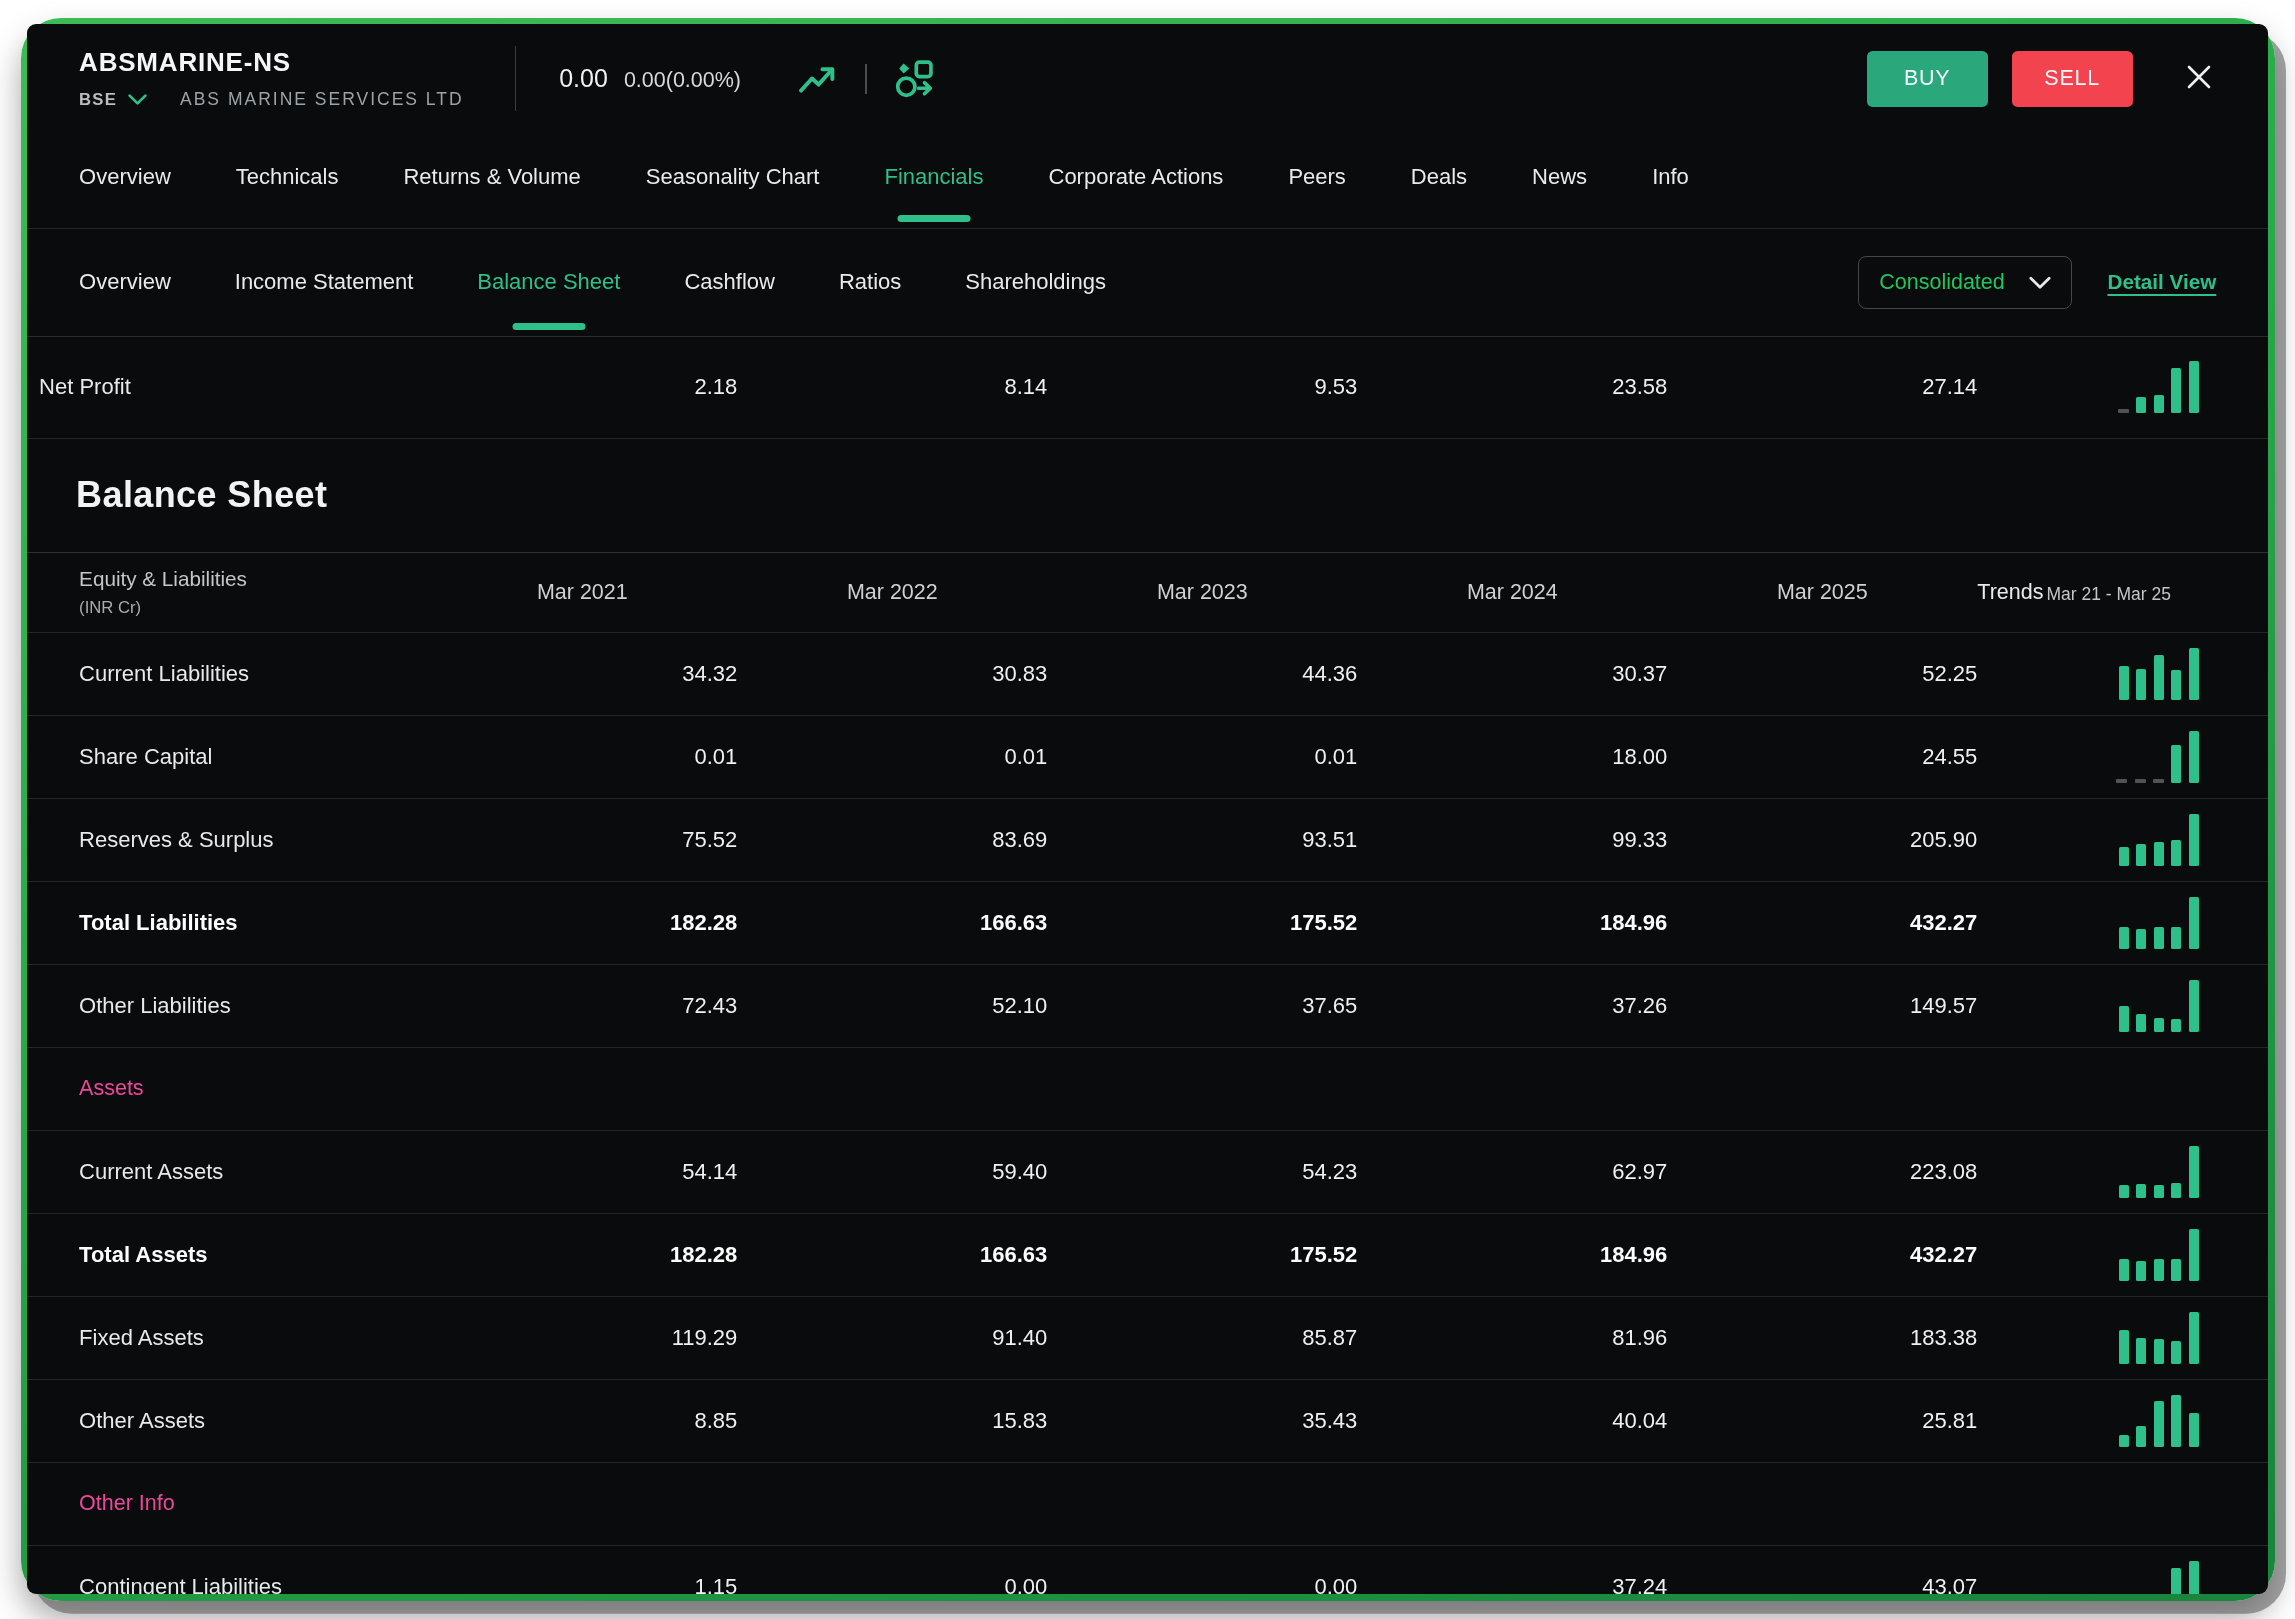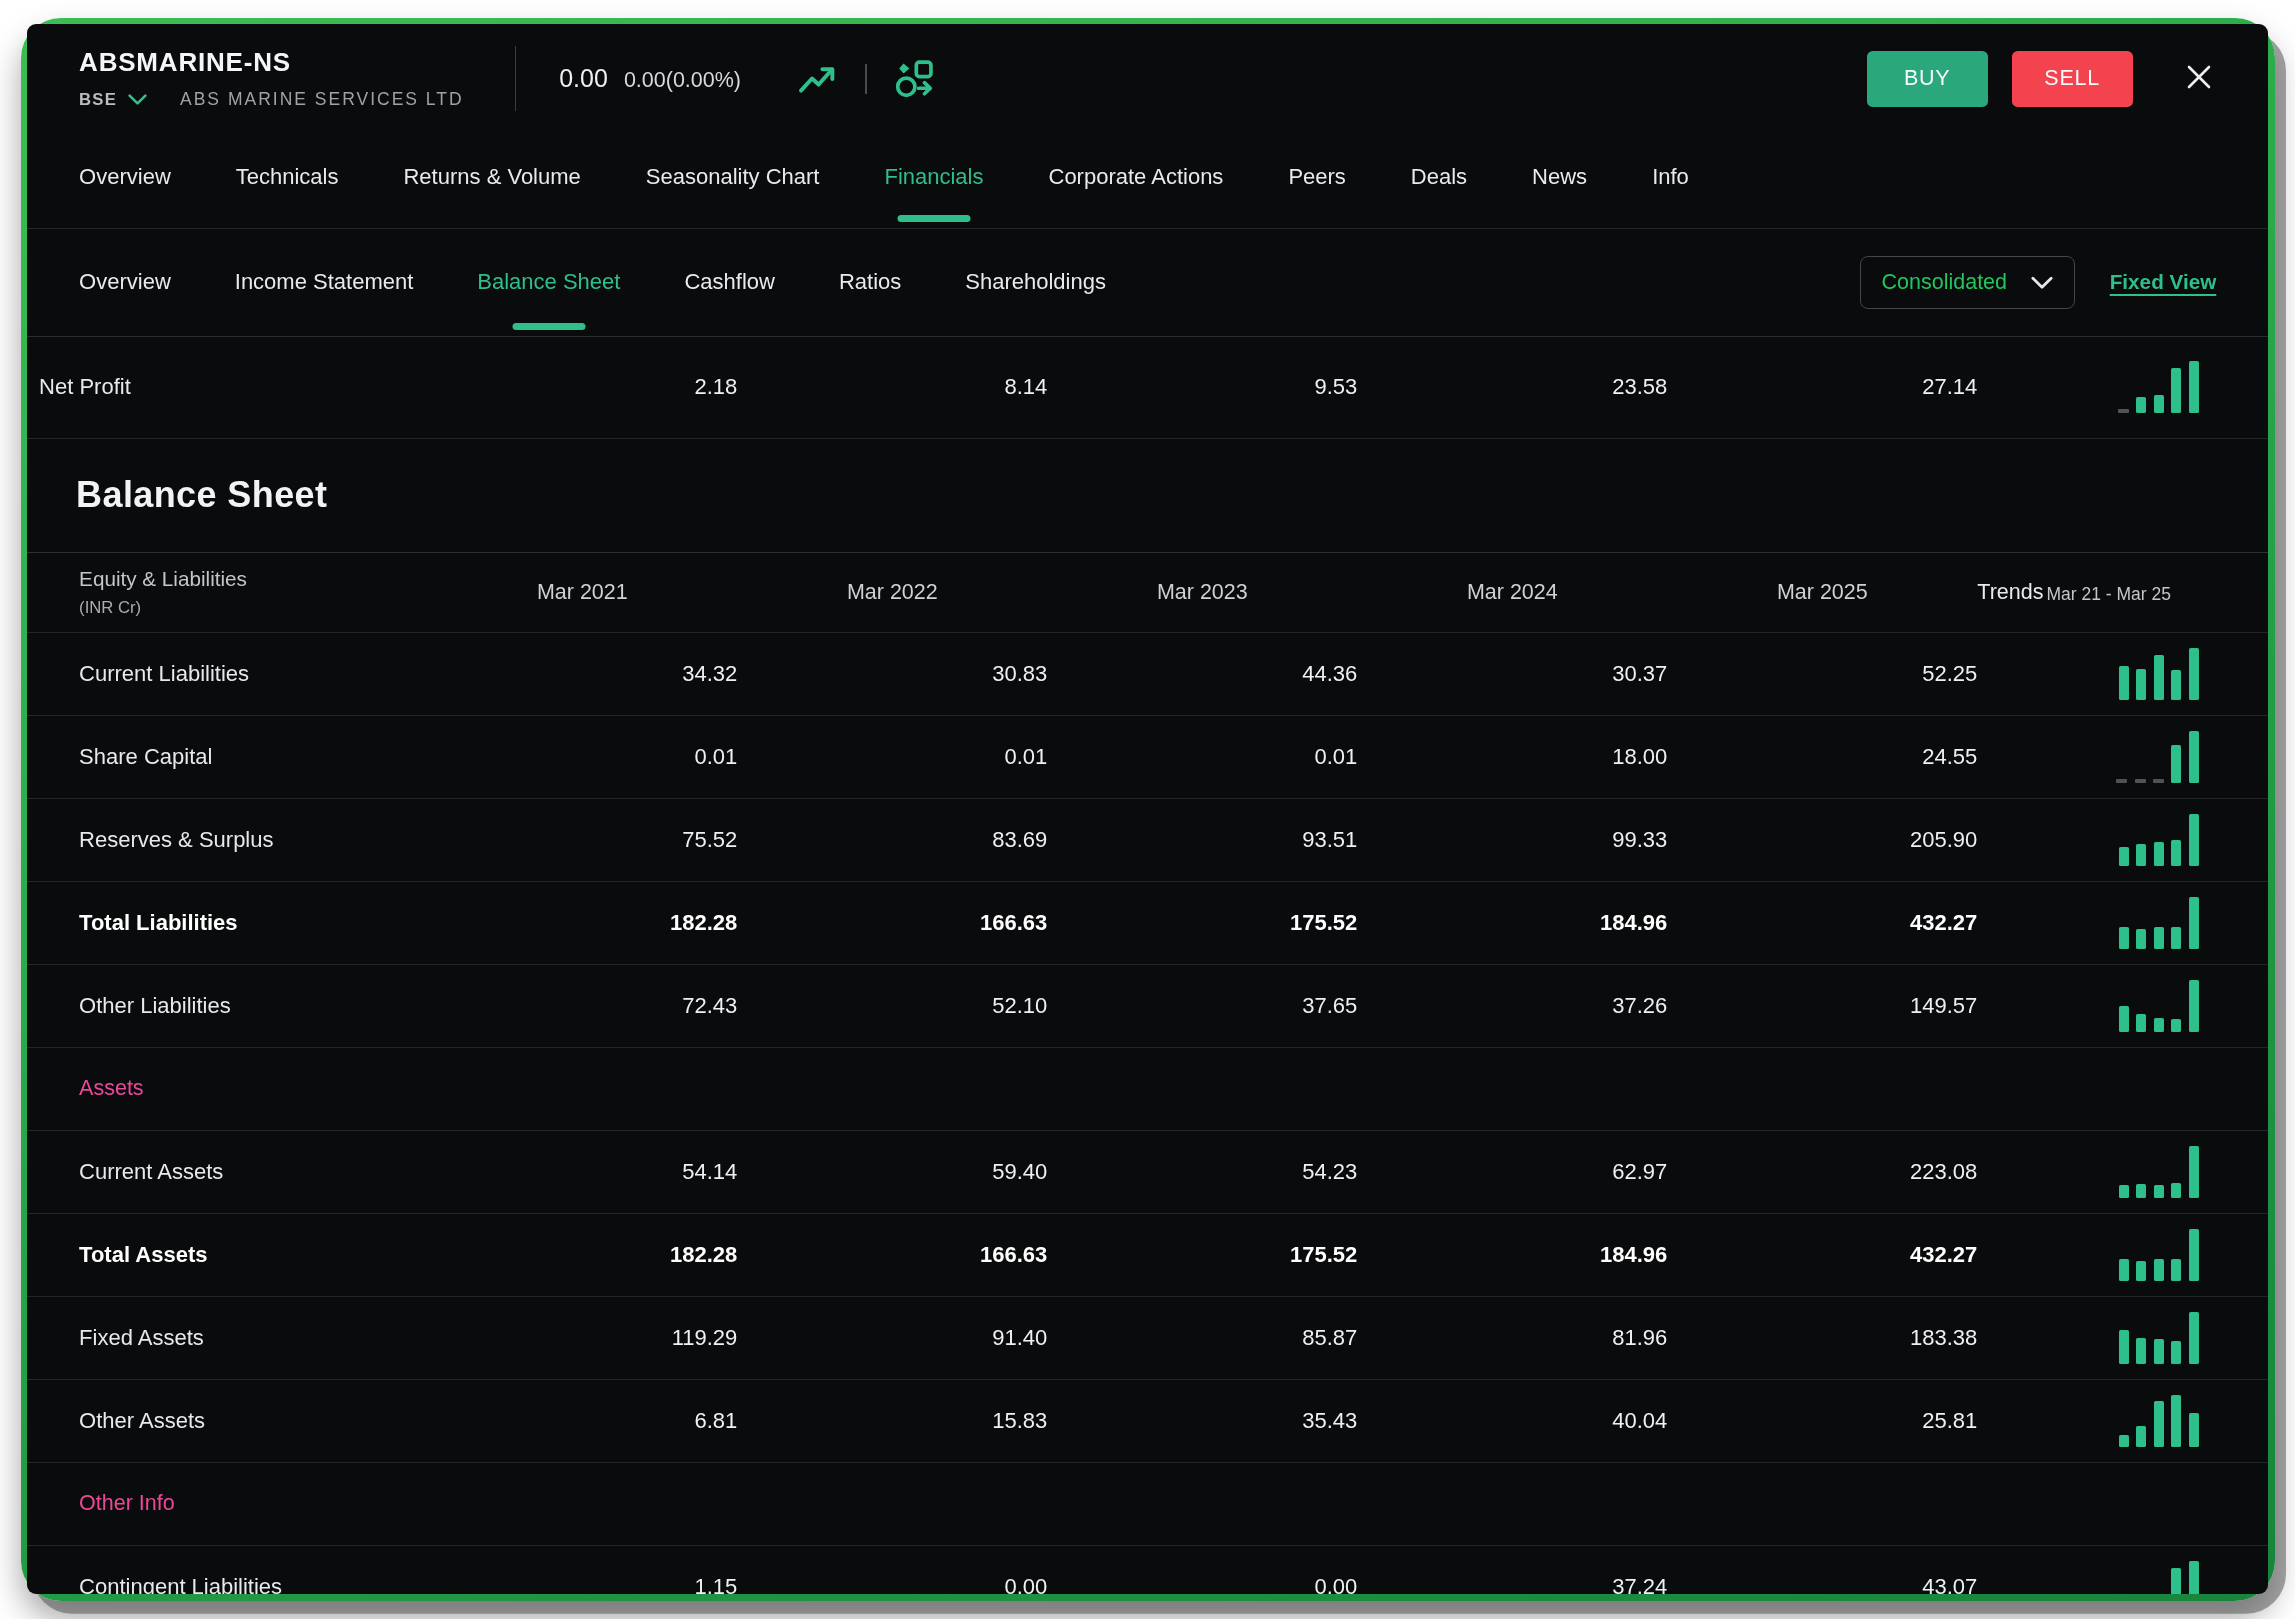--- a/index.html
+++ b/index.html
@@ -152,21 +152,21 @@
           <div class="tab">Ratios</div>
           <div class="tab">Shareholdings</div>
         </nav>
       <div class="controls">
         <button class="dropdown">
           <span>Consolidated</span>
           <svg width="22" height="13.5" viewBox="0 0 24 14" fill="none">
             <path d="M2 2 L12 12 L22 2" stroke="#e8e9ea" stroke-width="3" stroke-linecap="round" stroke-linejoin="round"></path>
           </svg>
         </button>
-        <a class="detail-link">Fixed View</a>
+        <a class="detail-link">Detail View</a>
       </div>
     </div>
 
     <div id="net-profit-slot">
         <div class="row standalone">
           <div class="cell-label">Net Profit</div>
           <div class="cell-val">2.18</div>
           <div class="cell-val">8.14</div>
           <div class="cell-val">9.53</div>
           <div class="cell-val">23.58</div>
@@ -345,21 +345,21 @@
               <div class="bar" style="height: 34px;"></div>
               <div class="bar" style="height: 26px;"></div>
               <div class="bar" style="height: 25px;"></div>
               <div class="bar" style="height: 23px;"></div>
               <div class="bar" style="height: 52px;"></div>
             </div>
           </div>
         </div>
         <div class="row">
           <div class="cell-label">Other Assets</div>
-          <div class="cell-val">6.81</div>
+          <div class="cell-val">8.85</div>
           <div class="cell-val">15.83</div>
           <div class="cell-val">35.43</div>
           <div class="cell-val">40.04</div>
           <div class="cell-val">25.81</div>
           <div class="cell-trend">
             <div class="trend">
               <div class="bar" style="height: 12px;"></div>
               <div class="bar" style="height: 20.7px;"></div>
               <div class="bar" style="height: 46px;"></div>
               <div class="bar" style="height: 52px;"></div>

